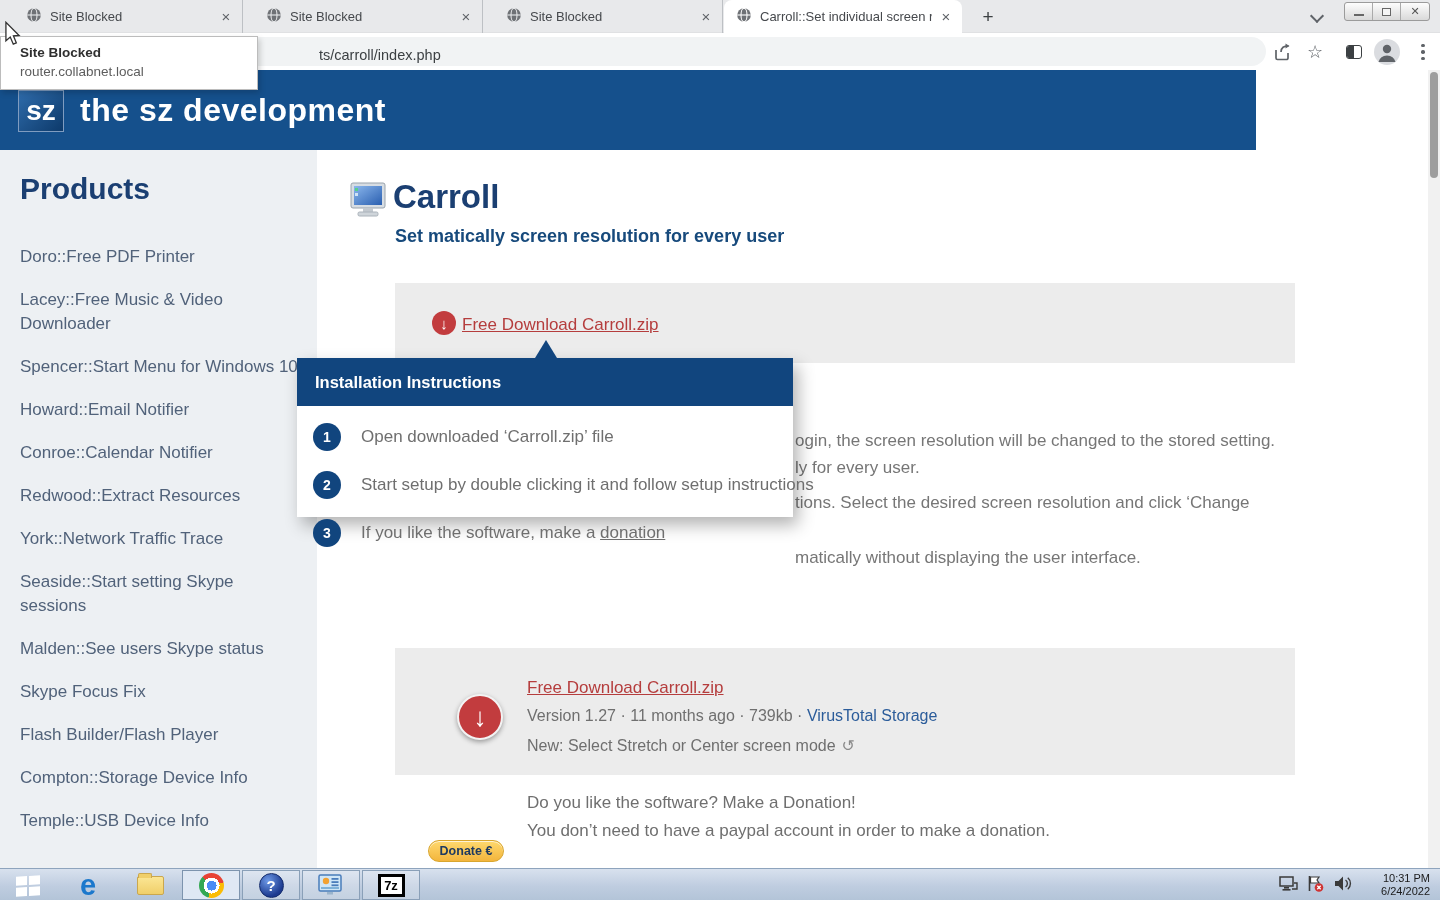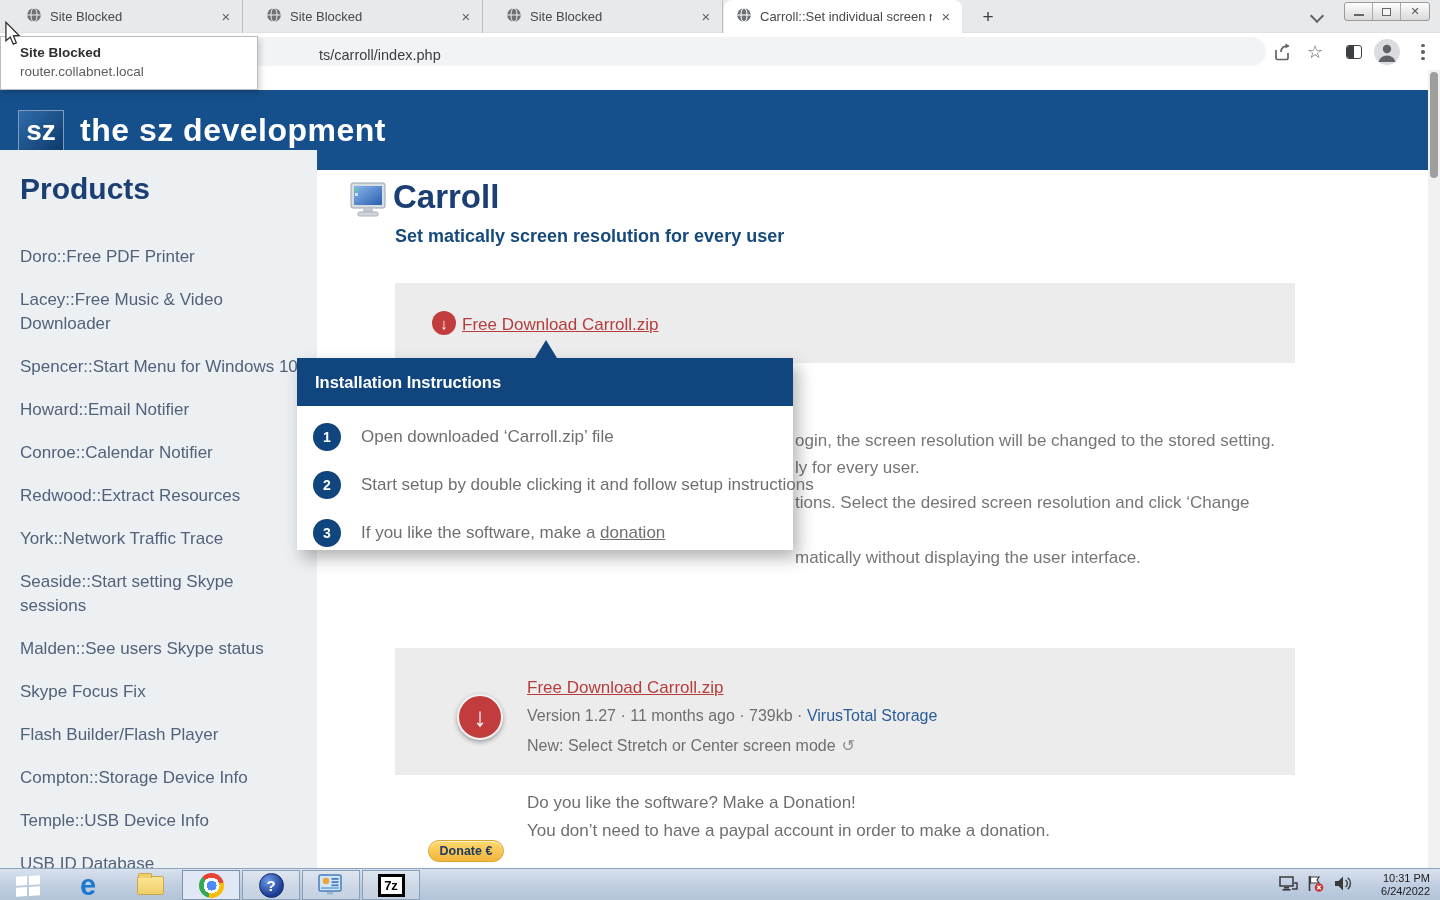--- a/index.html
+++ b/index.html
@@ -36,21 +36,21 @@
   .menu-dots i { width:3.5px; height:3.5px; background:#5f6368; border-radius:50%; display:block; }
 
   
   .tooltip { position:absolute; left:0; top:36px; width:258px; height:54px; background:#fff; border:1px solid #bcbcbc; box-shadow:2px 3px 6px rgba(0,0,0,.18); z-index:50; padding:8px 0 0 19px; }
   .tooltip .t1 { font-size:13.5px; font-weight:700; color:#2f2f2f; margin-bottom:4px; }
   .tooltip .t2 { font-size:13.5px; color:#5d5d5d; }
   .cursor { position:absolute; left:4px; top:21px; z-index:60; }
 
   
   .page { position:absolute; left:0; top:70px; width:1440px; height:798px; background:#fff; overflow:hidden; }
-  .site-header { position:absolute; left:0; top:0; width:1428px; height:80px; background:#15508c;margin-top:20px; }
+  .site-header { position:absolute; left:0; top:0; width:1256px; height:80px; background:#15508c; }
   .logo-box { position:absolute; left:18px; top:20px; width:46px; height:42px; background:linear-gradient(135deg,#2f6cab,#0d3a6b); border:1px solid #7f9cc0; display:flex; align-items:center; justify-content:center; font-size:28px; font-weight:700; color:#fff; }
   .brand-title { position:absolute; left:80px; top:22px; font-size:32px; font-weight:800; color:#fff; letter-spacing:.5px; }
   .scrollbar { position:absolute; left:1428px; top:0; width:12px; height:798px; background:#f1f1f1; }
   .scroll-thumb { position:absolute; left:2px; top:2px; width:8px; height:106px; background:#9e9e9e; border-radius:4px; }
 
   .sidebar { position:absolute; left:0; top:80px; width:317px; height:889px; background:#edf0f3; }
   .sidebar h2 { position:absolute; left:20px; top:22px; font-size:30px; font-weight:800; color:#1b3f72; }
   .side-items { position:absolute; left:20px; top:95px; width:292px; }
   .side-item { font-size:17px; line-height:24px; color:#51627a; margin-bottom:19px; white-space:pre-line; cursor:pointer; }
 
@@ -60,21 +60,21 @@
 
   .dl-bar { position:absolute; left:395px; top:213px; width:900px; height:80px; background:#ececec; }
   .red-dot { width:24px; height:24px; border-radius:50%; background:#c23c3e; color:#fff; display:flex; align-items:center; justify-content:center; font-size:15px; font-weight:700; }
   .dl-bar .red-dot { position:absolute; left:37px; top:28px; }
   .dl-link { font-size:17px; color:#b53d3d; text-decoration:underline; cursor:pointer; }
   .dl-bar .dl-link { position:absolute; left:67px; top:32px; }
 
   .frag { position:absolute; left:795px; width:645px; font-size:17px; color:#767676; }
 
   .popup-tri { position:absolute; left:535px; top:270px; width:0; height:0; border-left:11px solid transparent; border-right:11px solid transparent; border-bottom:18px solid #11457e; z-index:21; }
-  .popup { position:absolute; left:297px; top:288px; width:496px; height:192px; background:#fff; box-shadow:5px 8px 16px rgba(0,0,0,.3); z-index:20; }
+  .popup { position:absolute; left:297px; top:288px; width:496px; height:159px; background:#fff; box-shadow:5px 8px 16px rgba(0,0,0,.3); z-index:20; }
   .popup-head { height:48px; background:#11457e; color:#fff; font-size:16.5px; font-weight:700; line-height:48px; padding-left:18px; }
   .popup-body { padding:17px 14px 0 16px; }
   .step { display:flex; align-items:center; margin-bottom:20px; }
   .step-num { width:28px; height:28px; border-radius:50%; background:#11457e; color:#fff; font-size:14px; font-weight:700; display:flex; align-items:center; justify-content:center; flex:0 0 28px; }
   .step-text { margin-left:20px; font-size:17px; color:#6f6f6f; white-space:nowrap; }
   .step-text a { color:#6f6f6f; text-decoration:underline; cursor:pointer; }
 
   .dl-box { position:absolute; left:395px; top:578px; width:900px; height:127px; background:#ececec; }
   .big-red { position:absolute; left:62px; top:46px; width:46px; height:46px; border-radius:50%; background:#c23c3e; border:2px solid #f3f3f3; box-shadow:0 2px 5px rgba(0,0,0,.35); color:#fff; display:flex; align-items:center; justify-content:center; font-size:26px; font-weight:700; }
   .dl-box .dl-link { position:absolute; left:132px; top:30px; }
@@ -202,21 +202,20 @@
         <div class="side-item">Conroe::Calendar Notifier</div>
         <div class="side-item">Redwood::Extract Resources</div>
         <div class="side-item">York::Network Traffic Trace</div>
         <div class="side-item">Seaside::Start setting Skype
 sessions</div>
         <div class="side-item">Malden::See users Skype status</div>
         <div class="side-item">Skype Focus Fix</div>
         <div class="side-item">Flash Builder/Flash Player</div>
         <div class="side-item">Compton::Storage Device Info</div>
         <div class="side-item">Temple::USB Device Info</div>
-        <div class="side-item">USB ID Database</div>
       </div>
     </div>
 
     <div class="monitor-icon">
       <svg width="38" height="36" viewBox="0 0 38 36">
         <defs>
             <linearGradient id="mon-g" x1="0" y1="0" x2="1" y2="1">
               <stop offset="0" stop-color="#8ab6ec"></stop>
               <stop offset="1" stop-color="#2a5fb0"></stop>
             </linearGradient>

